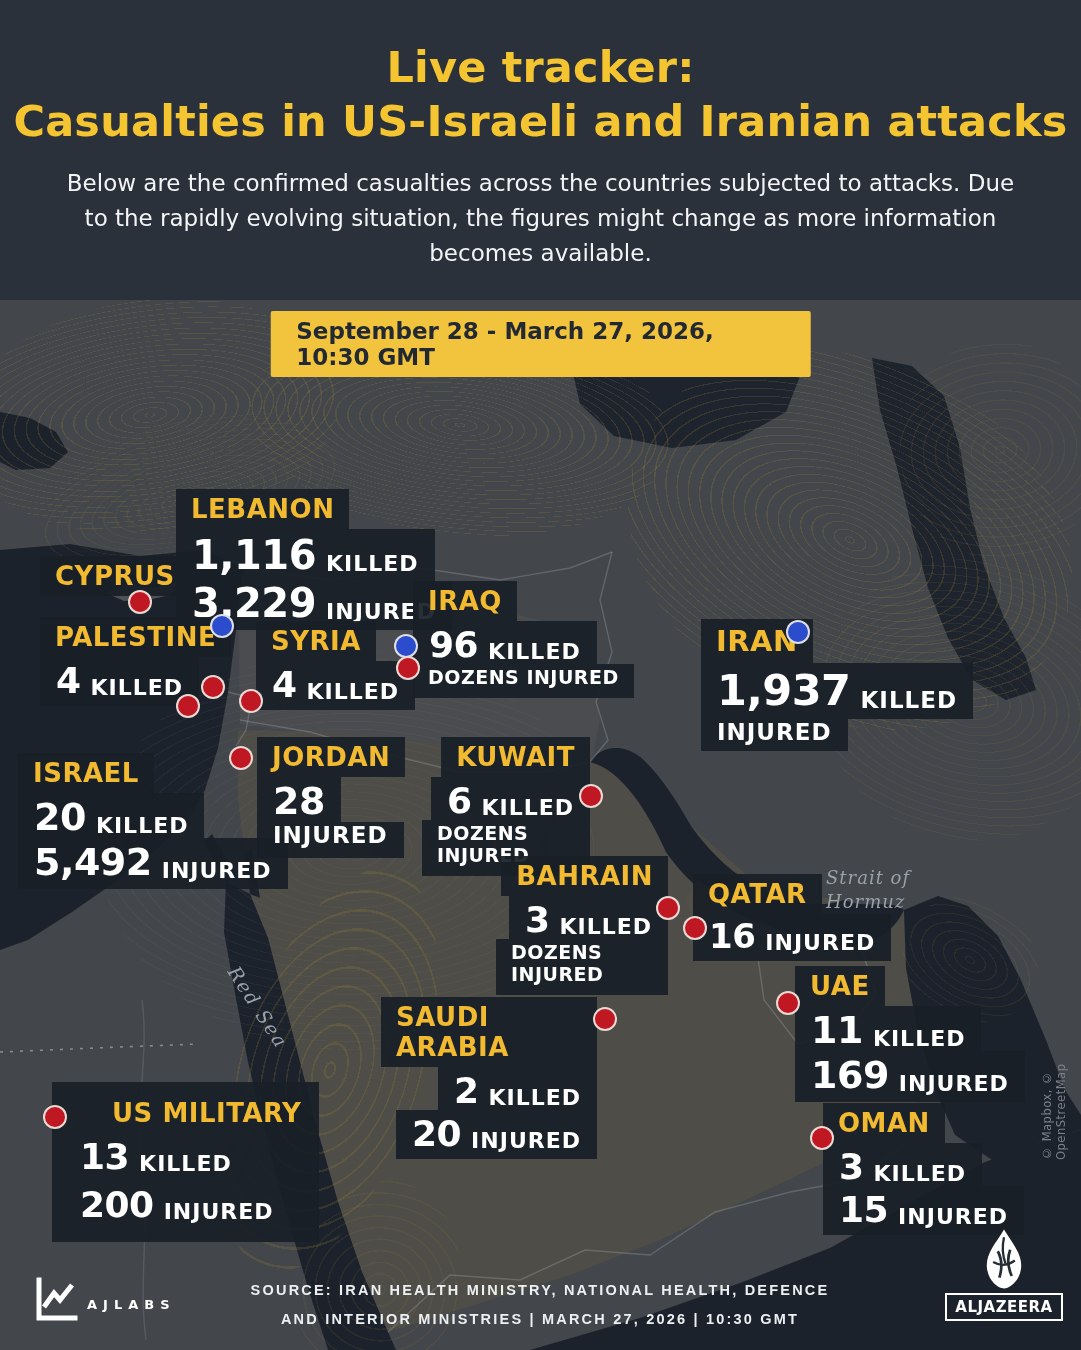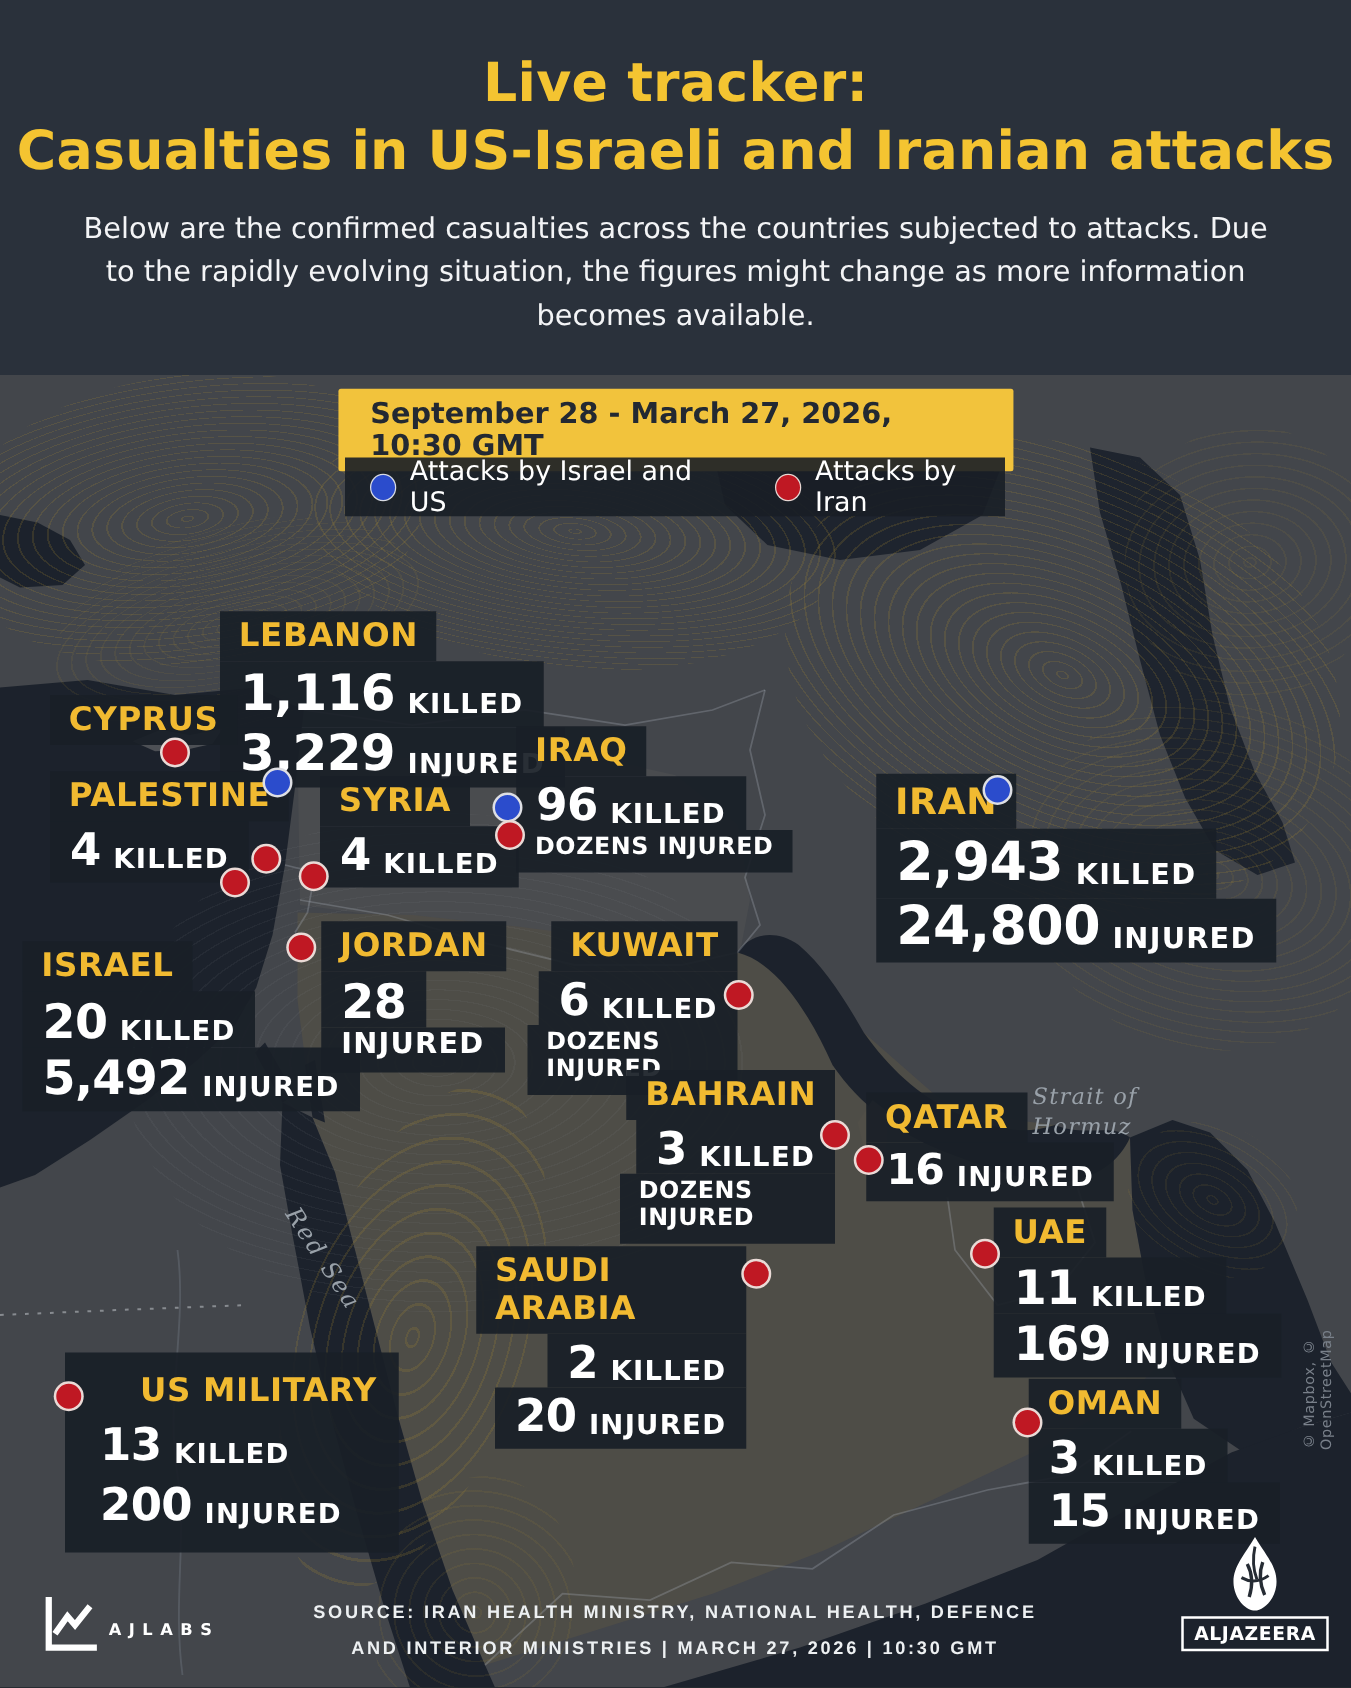--- a/index.html
+++ b/index.html
@@ -124,30 +124,20 @@
 
   <div class="header"></div>
   <div class="title" style="top:42px;">Live tracker:</div>
   <div class="title" style="top:96px;">Casualties in US-Israeli and Iranian attacks</div>
   <div class="subtitle">
     <div>Below are the confirmed casualties across the countries subjected to attacks. Due</div>
     <div>to the rapidly evolving situation, the figures might change as more information</div>
     <div>becomes available.</div>
   </div>
   <div class="banner">September 28 - March 27, 2026, 10:30 GMT</div>
-  <div class="legend">
-    <div class="legend-item">
-      <span class="ldot blue"></span>
-      <span>Attacks by Israel and US</span>
-    </div>
-    <div class="legend-item">
-      <span class="ldot red"></span>
-      <span>Attacks by Iran</span>
-    </div>
-  </div>
 
   <div class="card" style="left:176px;top:489px;">
     <div class="cline">
         <span class="cname">LEBANON</span>
       </div>
     <div class="cline cstat">
         <span class="num" style="font-size:40px;">1,116</span>
         <span class="lbl">KILLED</span>
       </div>
     <div class="cline cstat" style="padding-top:0;">
@@ -193,25 +183,24 @@
     <div class="cline">
         <span class="note">DOZENS INJURED</span>
       </div>
   </div>
 
   <div class="card" style="left:701px;top:619px;">
     <div class="cline">
         <span class="cname" style="font-size:29px;">IRAN</span>
       </div>
     <div class="cline cstat">
-        <span class="num" style="font-size:43px;">2,943</span>
+        <span class="num" style="font-size:43px;">1,937</span>
         <span class="lbl" style="font-size:23px;">KILLED</span>
       </div>
     <div class="cline cstat" style="padding-top:0;">
-        <span class="num" style="font-size:43px;">24,800</span>
         <span class="lbl" style="font-size:23px;">INJURED</span>
       </div>
   </div>
 
   <div class="card" style="left:18px;top:753px;">
     <div class="cline">
         <span class="cname">ISRAEL</span>
       </div>
     <div class="cline cstat" style="padding-bottom:0;">
         <span class="num" style="font-size:38px;">20</span>

